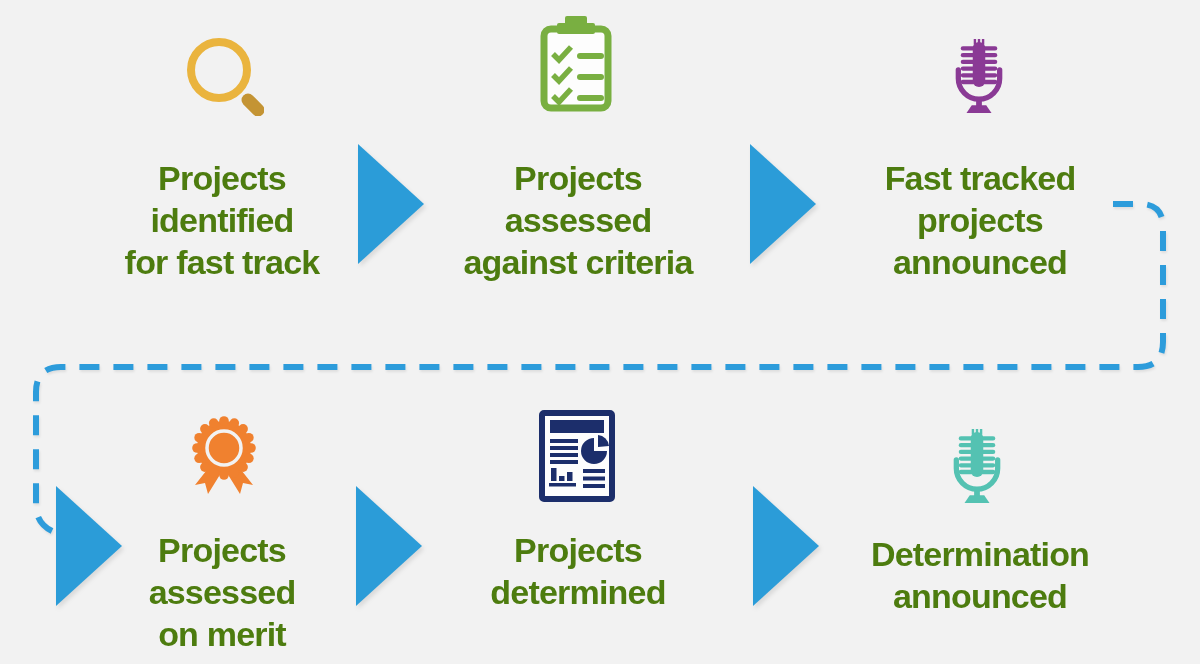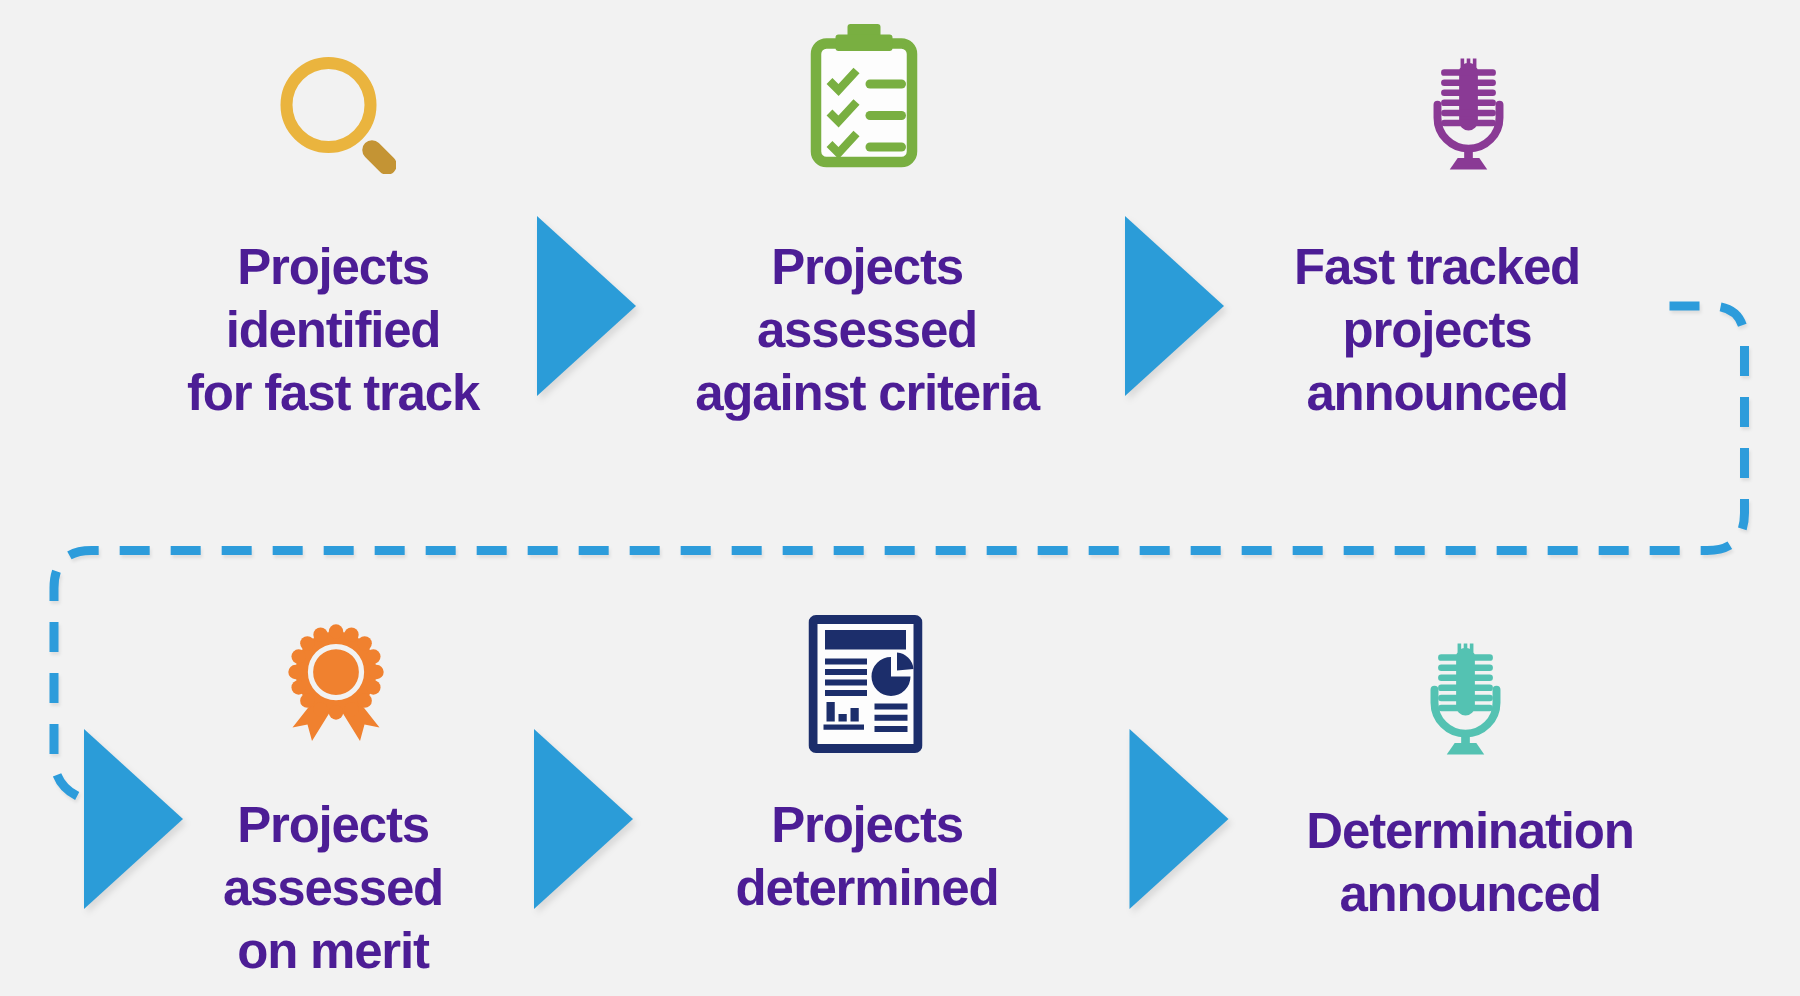--- a/index.html
+++ b/index.html
@@ -12,21 +12,21 @@
     font-family: "Liberation Sans", sans-serif;
   }
   .label {
     position: absolute;
     width: 340px;
     text-align: center;
     font-weight: bold;
     font-size: 34px;
     line-height: 42px;
     letter-spacing: -0.8px;
-    color: #4c1d95;
+    color: #4d7c0f;
     white-space: pre-line;
   }
   .arrow {
     position: absolute;
     width: 0; height: 0;
     border-top: 60px solid transparent;
     border-bottom: 60px solid transparent;
     border-left: 66px solid #2B9CD8;
     filter: drop-shadow(2px 3px 2px rgba(0,0,0,0.10));
   }
@@ -83,21 +83,21 @@
       <rect x="7" y="14.5" width="38" height="4.5" rx="2.2"></rect>
       <rect x="7" y="21.5" width="38" height="4.5" rx="2.2"></rect>
       <rect x="7" y="28.5" width="38" height="4.5" rx="2.2"></rect>
       <rect x="7" y="35.5" width="38" height="4.5" rx="2.2"></rect>
       <rect x="7" y="42.5" width="38" height="4.5" rx="2.2"></rect>
       <rect x="23" y="61" width="6" height="9"></rect>
       <polygon points="13,77 39,77 33.5,69 18.5,69"></polygon>
     </g>
     <path d="M4.5 32 L4.5 41 A21.5 21.5 0 0 0 47.5 41 L47.5 32" fill="none" stroke="currentColor" stroke-width="5.5" stroke-linecap="round"></path>
   </svg>
-  <div class="label" style="left:788px;top:157px">Fast tracked
+  <div class="label" style="left:810px;top:157px">Fast tracked
 projects
 announced</div>
 
   <div class="arrow" style="left: 56px; top: 486px; border-left-color: rgb(43, 156, 216);"></div>
 
   <svg class="icon" style="left: 188px; top: 416px; color: rgb(240, 129, 47);" width="72" height="82" viewBox="0 0 72 82">
     <g fill="currentColor">
       <path d="M22 50 L7 69 L17 67 L20 78 L33 57 Z"></path>
       <path d="M50 50 L65 69 L55 67 L52 78 L39 57 Z"></path>
     </g>

